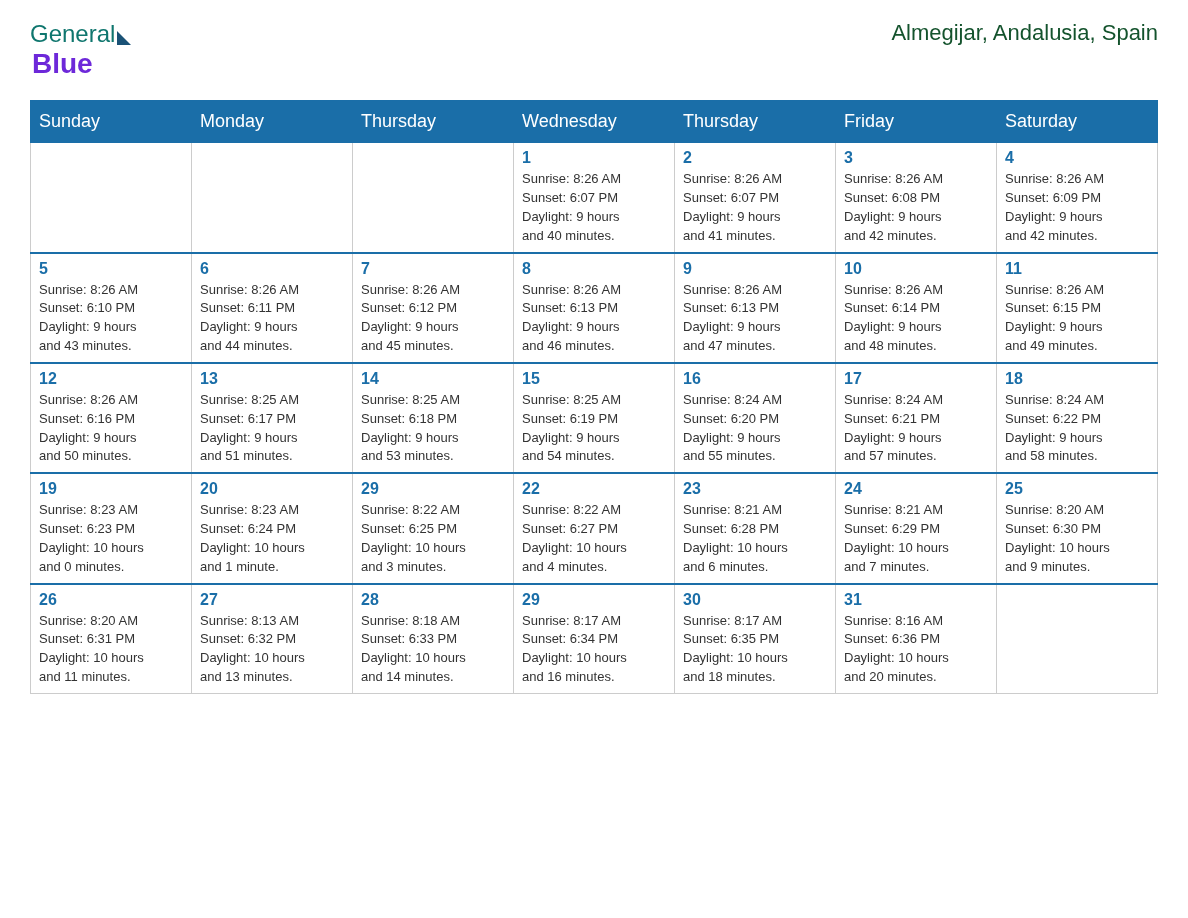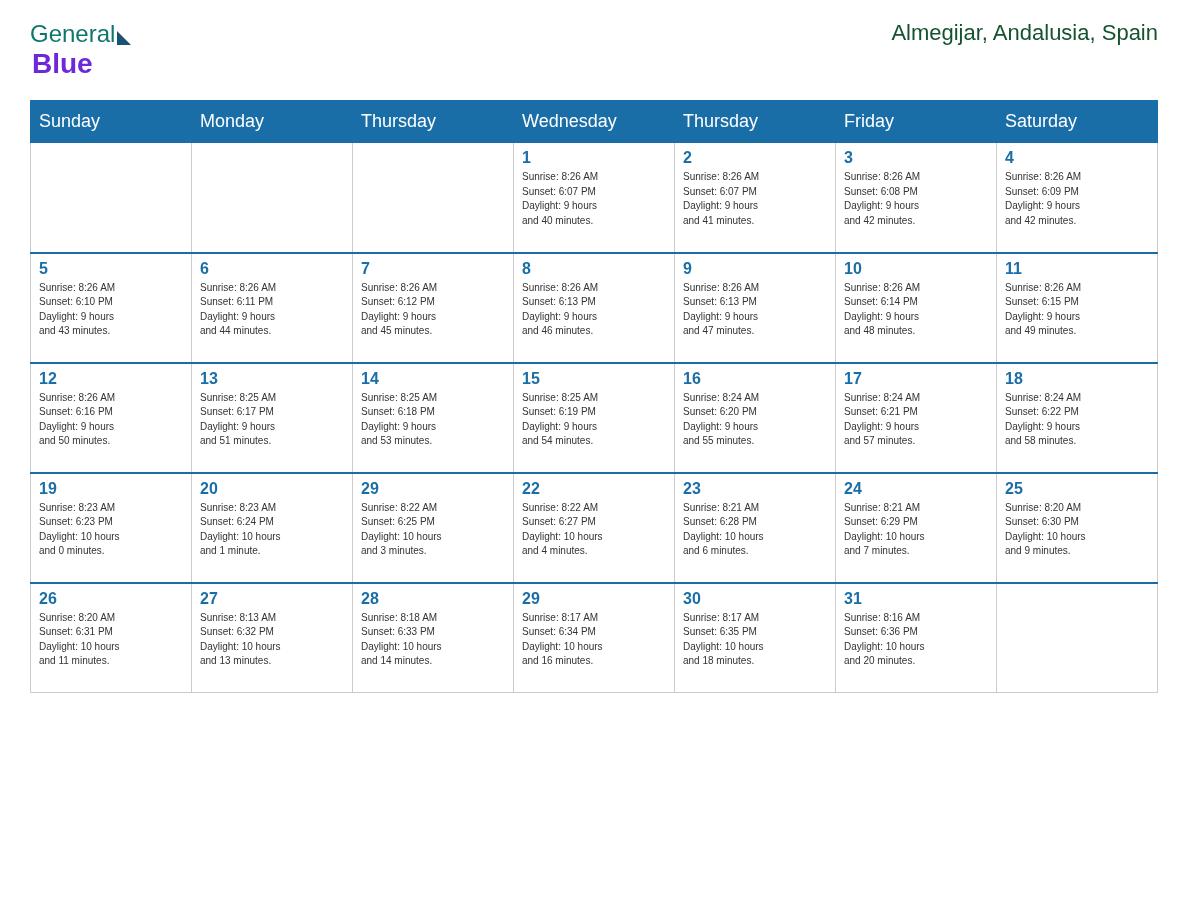--- a/index.html
+++ b/index.html
@@ -84,21 +84,21 @@
       background: #fff;
     }
     .day-number {
       font-size: 16px;
       font-weight: bold;
       color: #1a6ea8;
       display: block;
       margin-bottom: 3px;
     }
     .day-info {
-      font-size: 10px;
+      font-size: 13px;
       line-height: 1.45;
       color: #333;
     }
     .row-separator td {
       border-top: 2px solid #1a6ea8;
     }
   </style>
 </head>
 <body>
 

